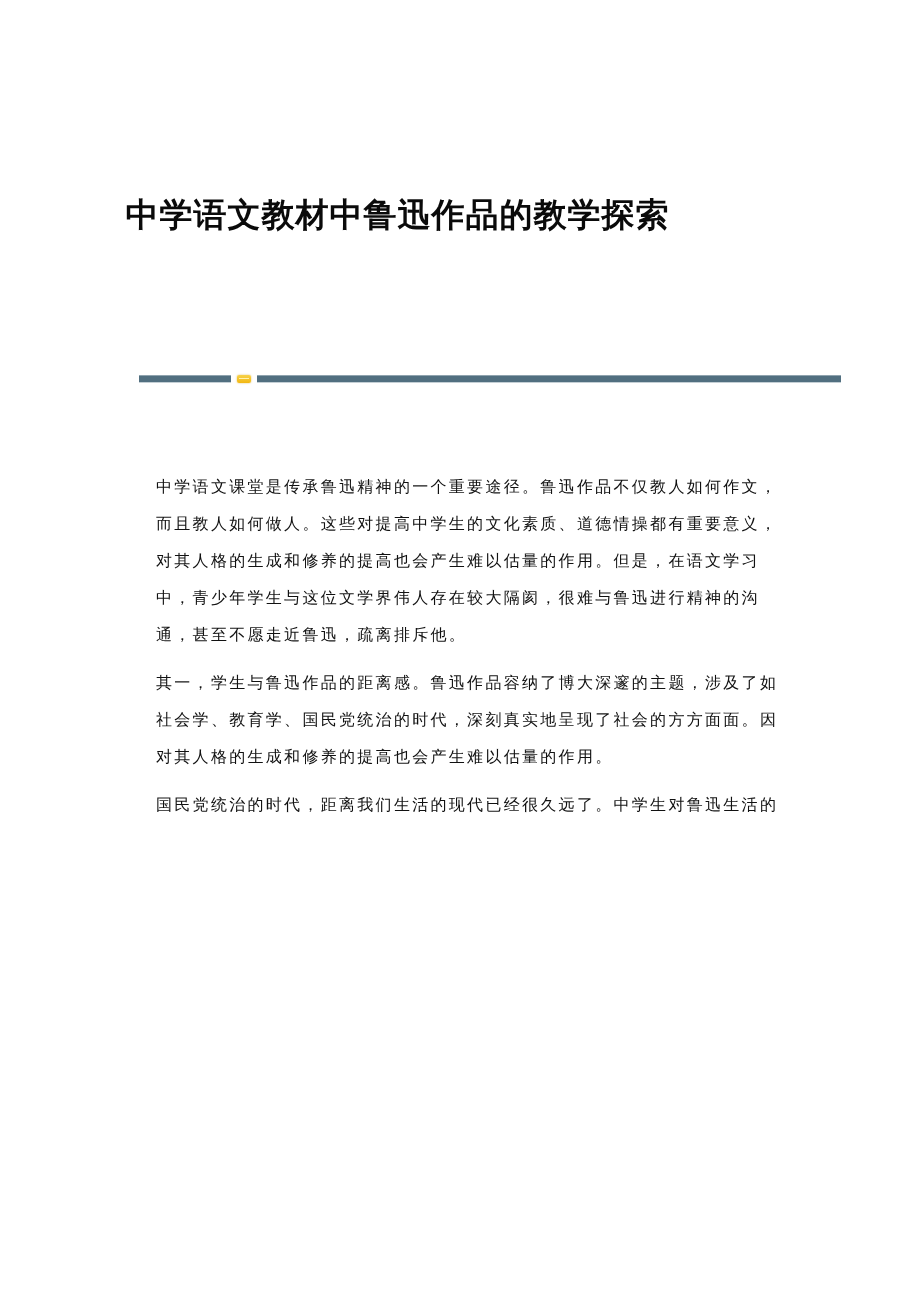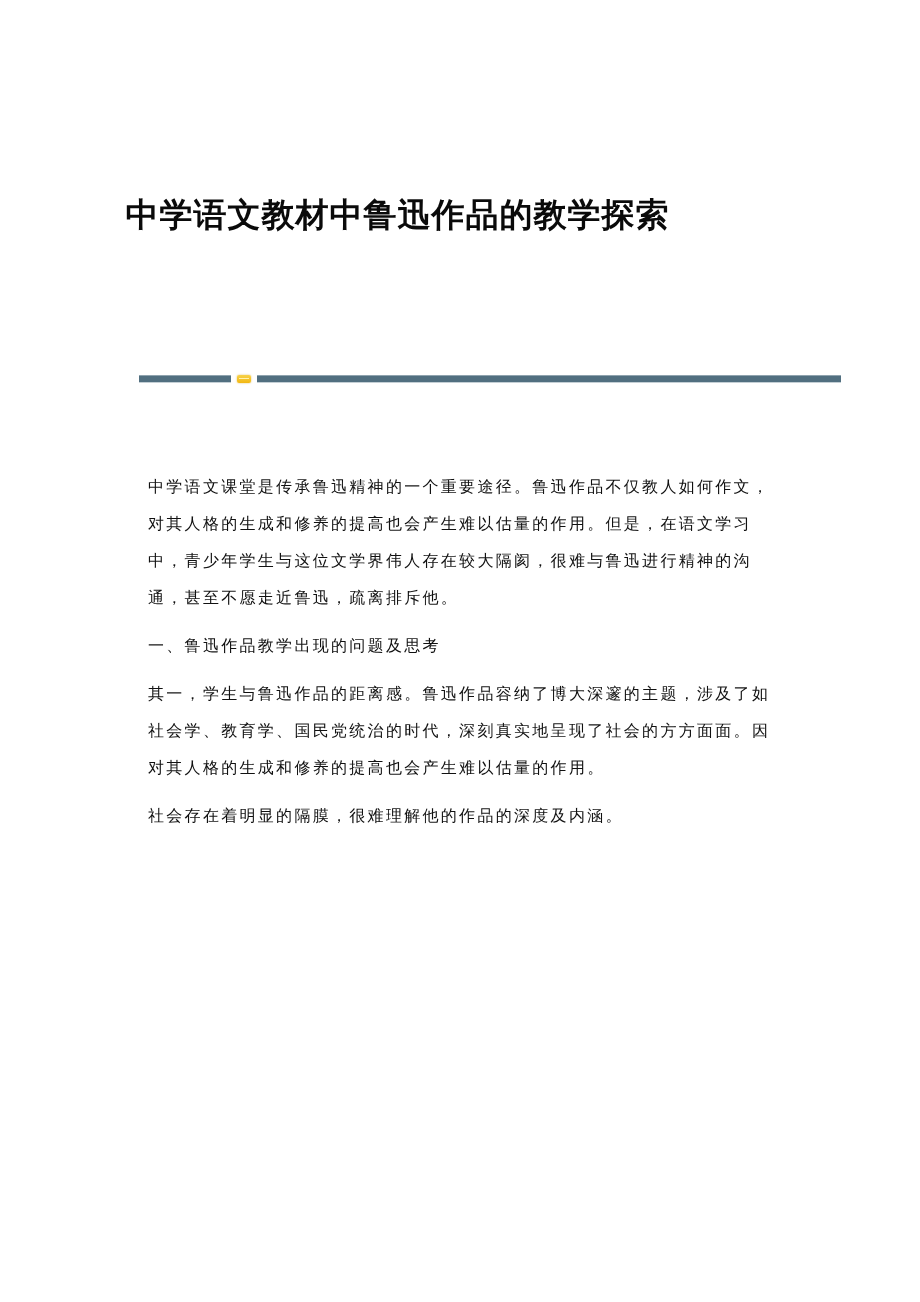--- a/index.html
+++ b/index.html
@@ -77,21 +77,21 @@
       width: 640px;
     }
     .author {
       font-size: 16px;
       line-height: 32px;
       margin: 0 0 14px 0;
     }
     .para {
       font-size: 16px;
       line-height: 37px;
-      margin: 0 0 11px 8px;
+      margin: 0 0 11px 16px;
       letter-spacing: 2.3px;
       text-align: justify;
     }
     .line {
       display: block;
       white-space: nowrap;
     }
   </style>
 </head>
 <body>
@@ -101,31 +101,29 @@
 <div class="divider">
   <div class="bar bar-left"></div>
   <div class="ornament"></div>
   <div class="bar bar-right"></div>
 </div>
 
 <div class="content">
 
   <div class="para">
     <span class="line">中学语文课堂是传承鲁迅精神的一个重要途径。鲁迅作品不仅教人如何作文，</span>
+    <span class="line">而且教人如何做人。这些对提高中学生的文化素质、道德情操都有重要意义，</span>
     <span class="line">对其人格的生成和修养的提高也会产生难以估量的作用。但是，在语文学习</span>
     <span class="line">中，青少年学生与这位文学界伟人存在较大隔阂，很难与鲁迅进行精神的沟</span>
     <span class="line">通，甚至不愿走近鲁迅，疏离排斥他。</span>
   </div>
 
-  <div class="para">
-    <span class="line">一、鲁迅作品教学出现的问题及思考</span>
-  </div>
 
   <div class="para">
     <span class="line">其一，学生与鲁迅作品的距离感。鲁迅作品容纳了博大深邃的主题，涉及了如</span>
     <span class="line">社会学、教育学、国民党统治的时代，深刻真实地呈现了社会的方方面面。因</span>
     <span class="line">对其人格的生成和修养的提高也会产生难以估量的作用。</span>
   </div>
 
   <div class="para">
-    <span class="line">社会存在着明显的隔膜，很难理解他的作品的深度及内涵。</span>
+    <span class="line">国民党统治的时代，距离我们生活的现代已经很久远了。中学生对鲁迅生活的</span>
   </div>
 </div>
 
 </body></html>

